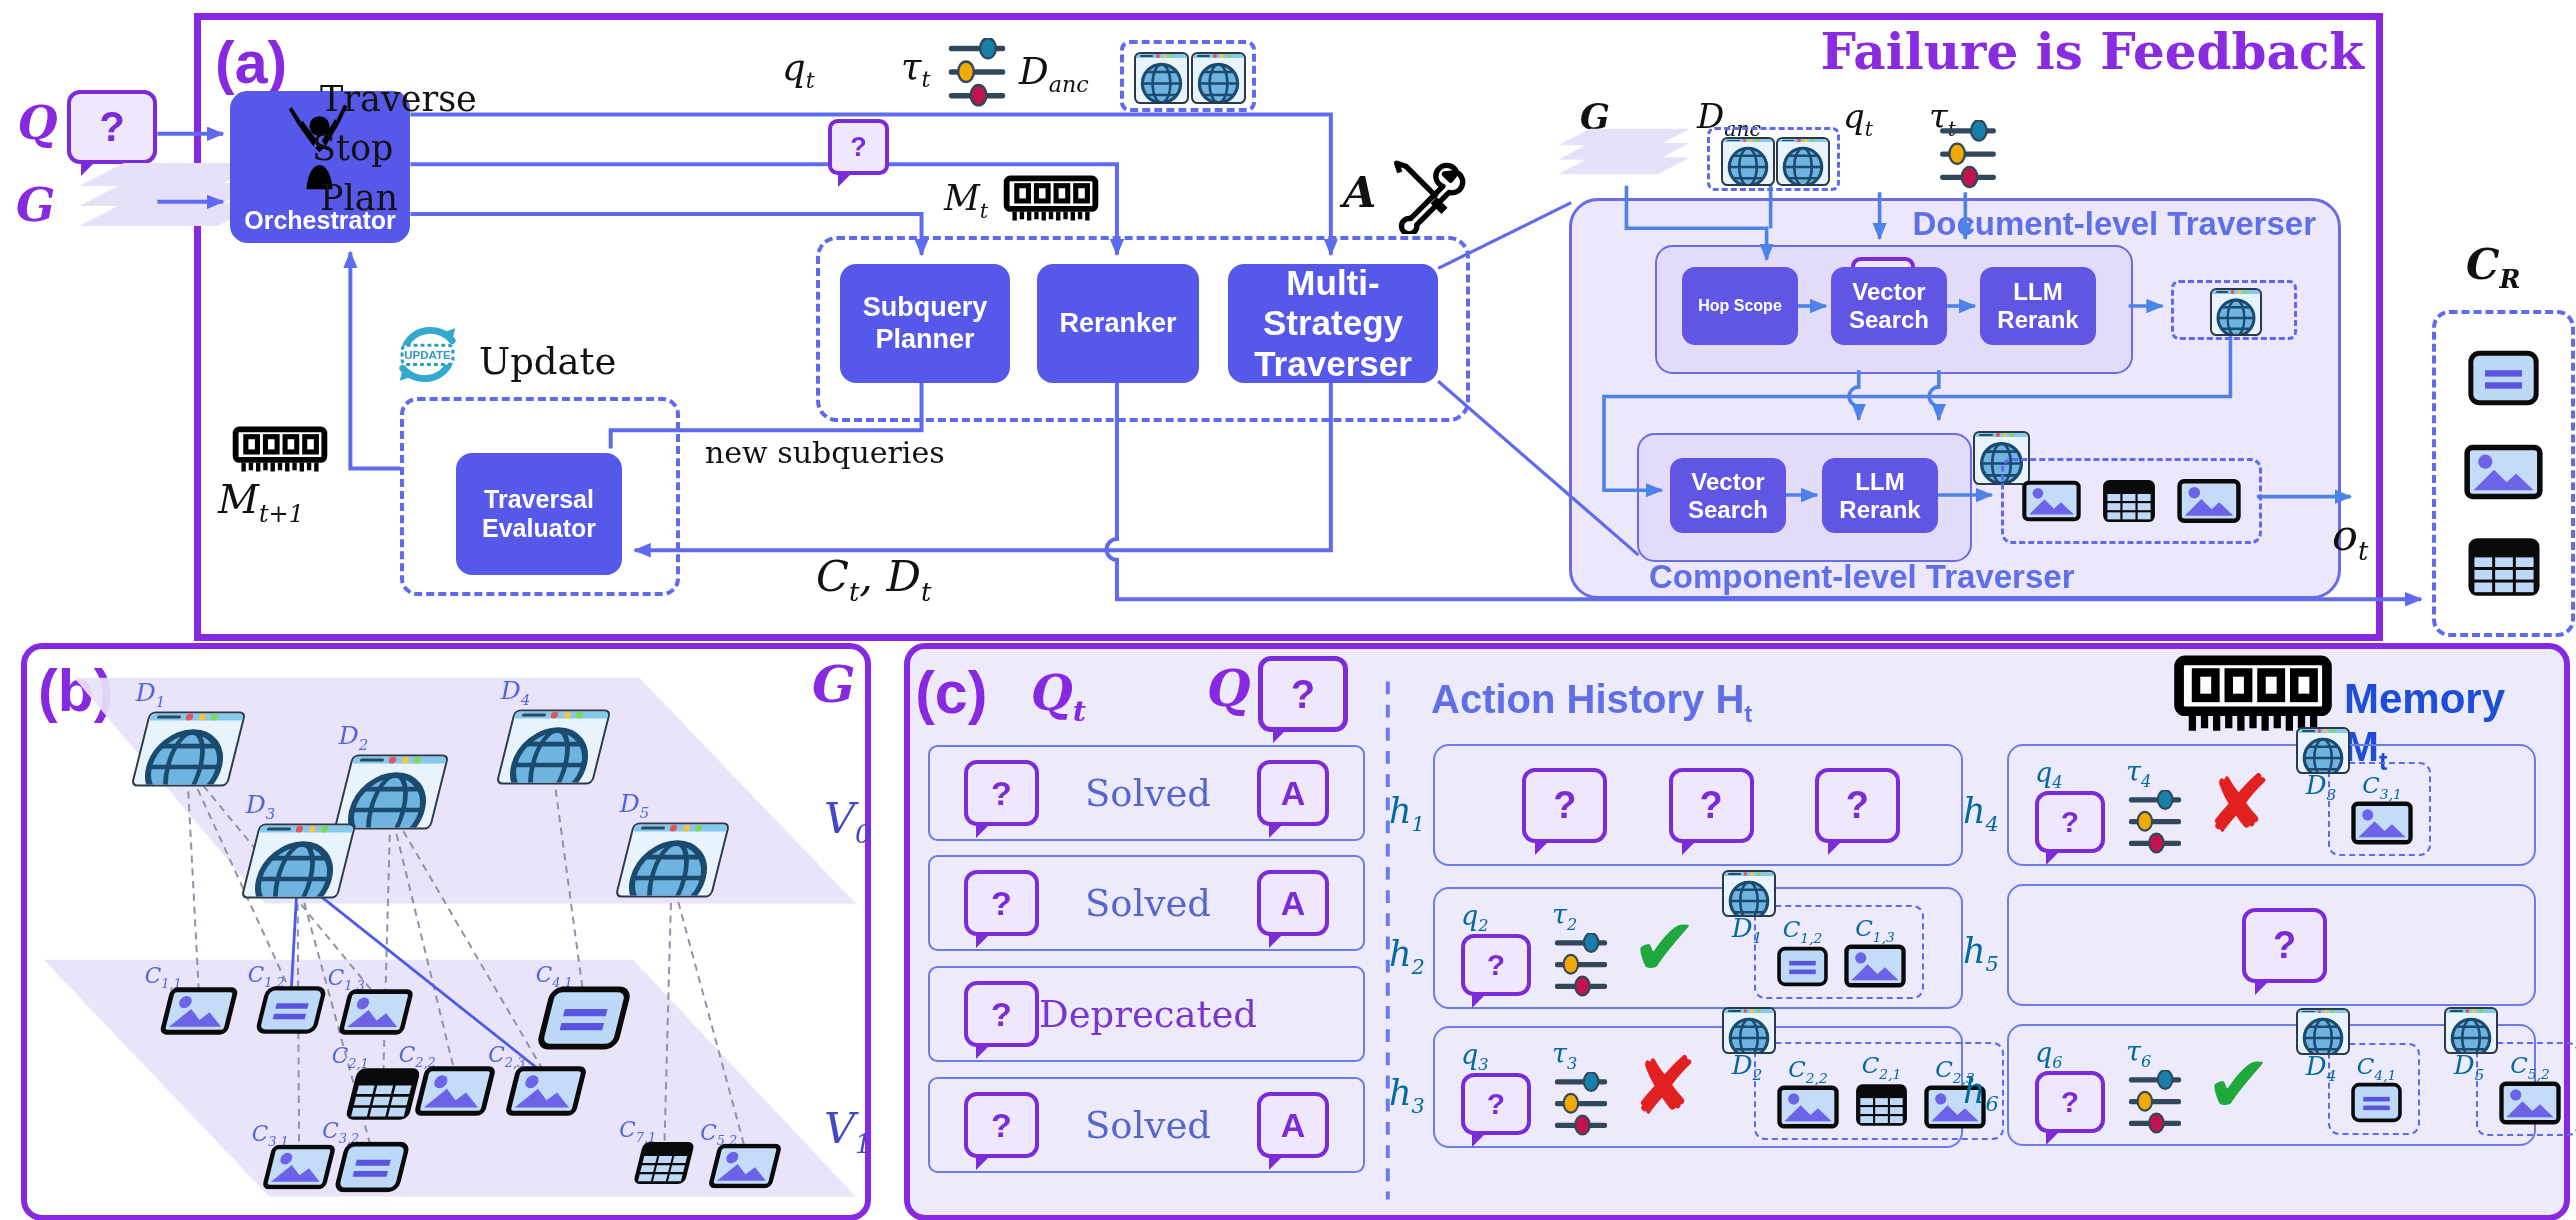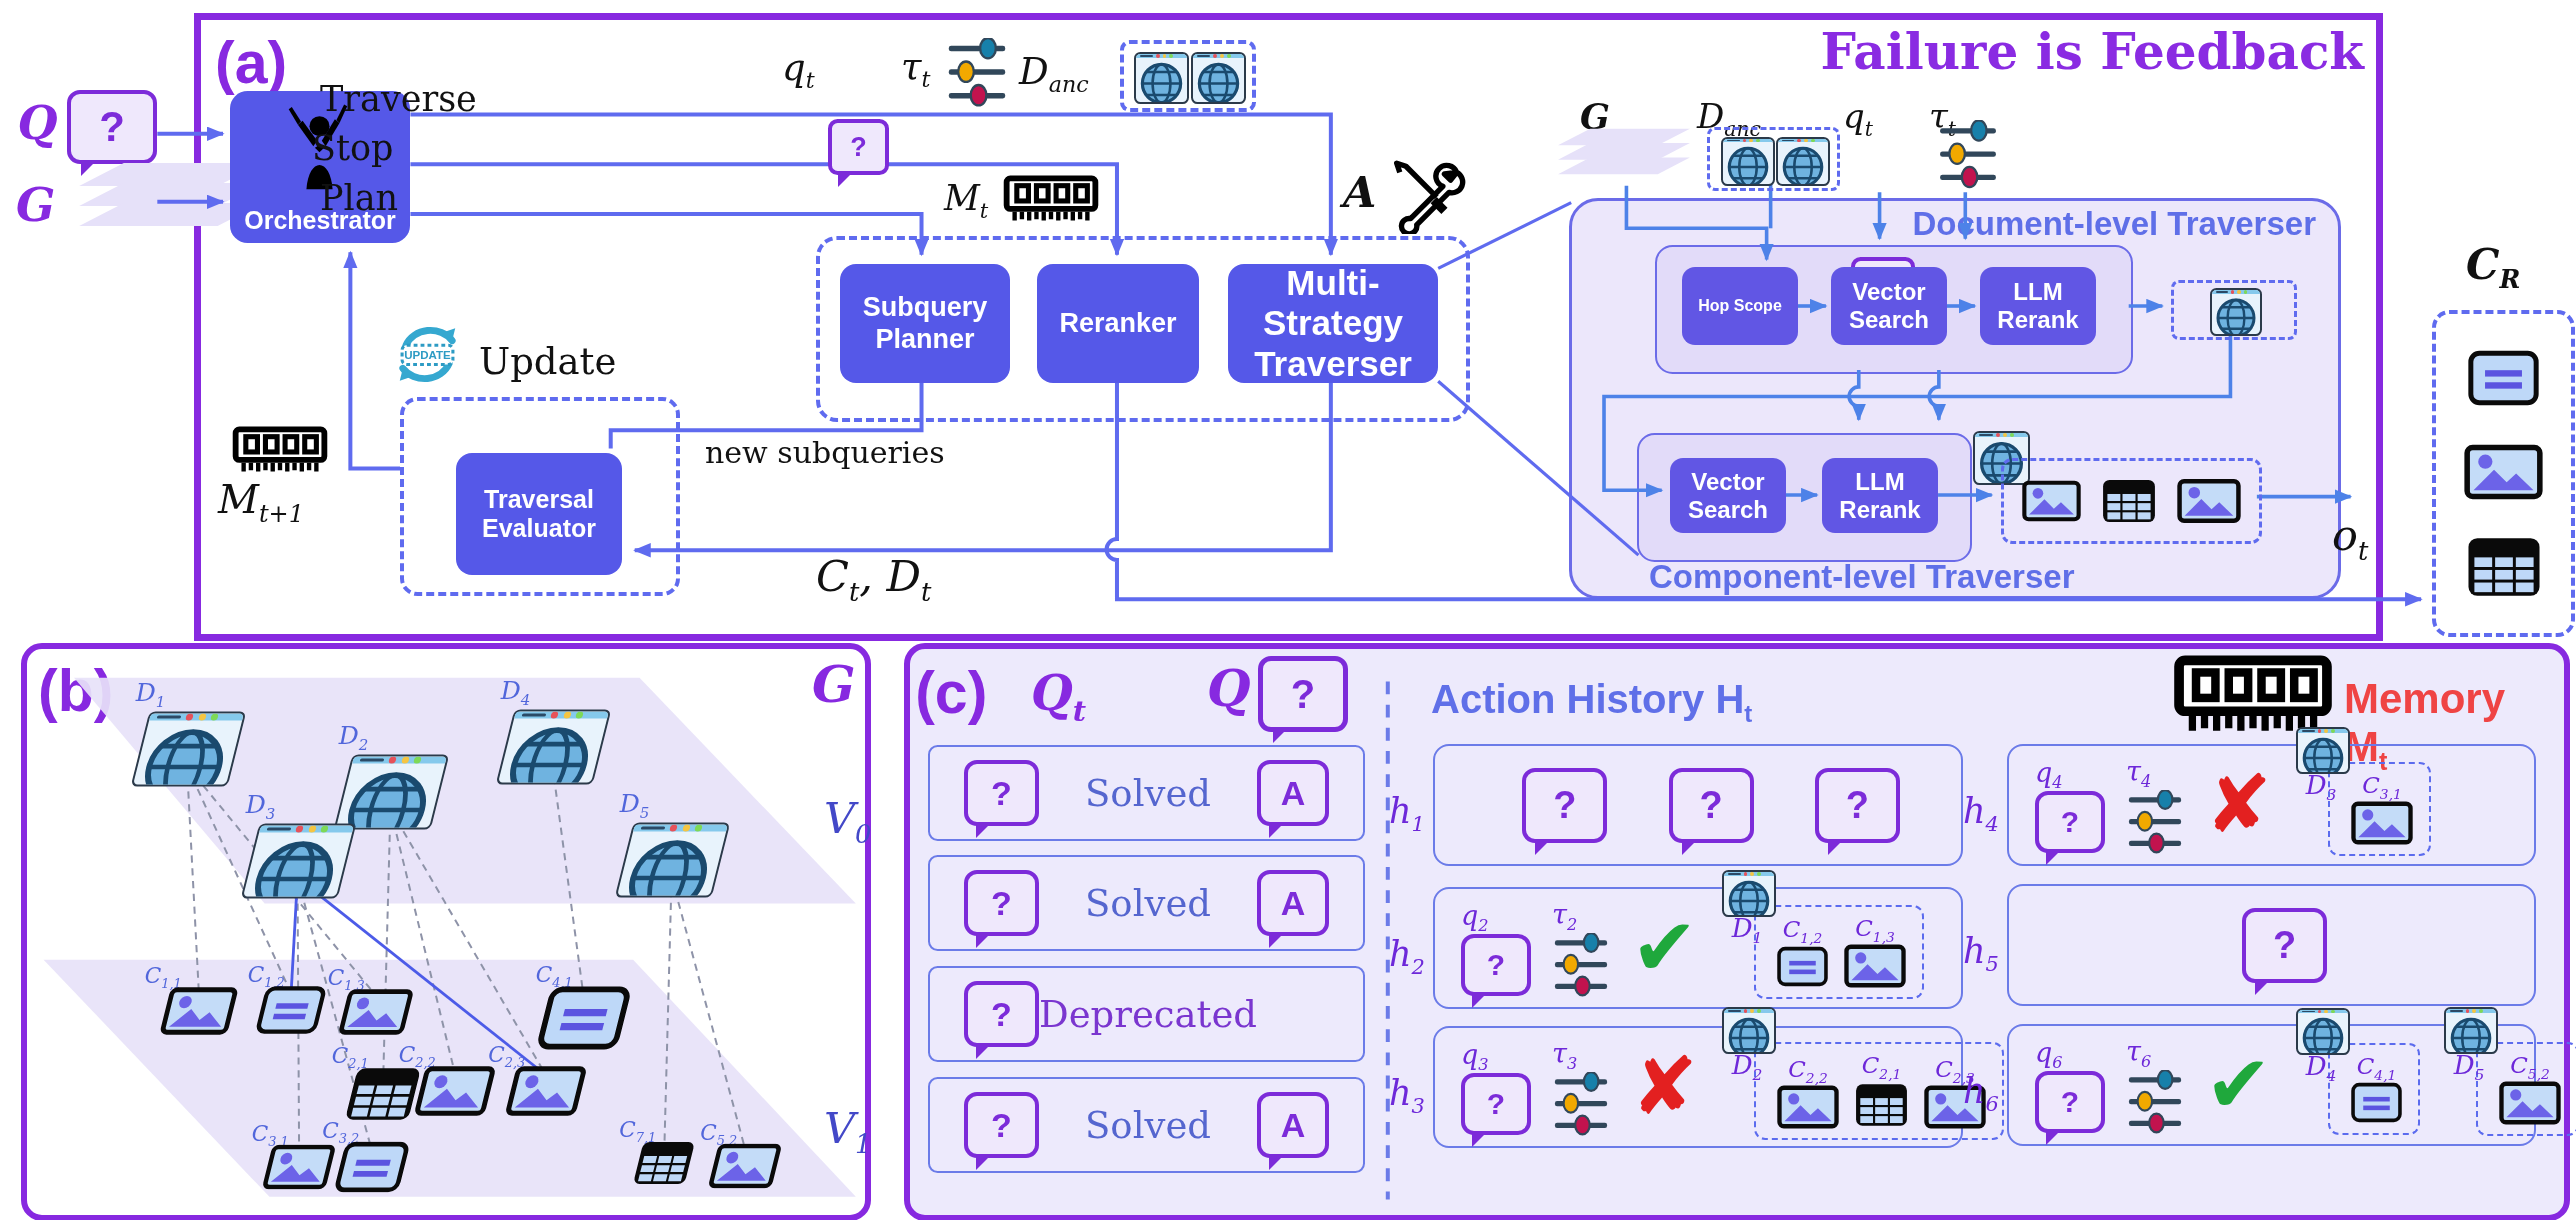--- a/index.html
+++ b/index.html
@@ -8,21 +8,21 @@
   .abs{position:absolute;}
   sub{font-size:.6em;line-height:0;}
   
   .panelA{left:194px;top:13px;width:2175px;height:614px;border:7.2px solid #8729E0;background:#fff;}
   .panelB{left:21px;top:643px;width:838px;height:566px;border:6.4px solid #8729E0;border-radius:21px;background:#fff;}
   .panelC{left:904px;top:643px;width:1654px;height:566px;border:6.4px solid #8729E0;border-radius:21px;background:#EDEAFC;}
   .pl{font-weight:bold;font-size:59px;color:#8729E0;}
   .title{font-family:"DejaVu Serif","Liberation Serif",serif;font-weight:bold;font-size:50px;color:#8A2BE2;}
   
   .mlab{font-family:"DejaVu Serif","Liberation Serif",serif;font-style:italic;color:#111;}
-  .blab{font-family:"DejaVu Serif","Liberation Serif",serif;font-style:italic;color:#6d28d9;}
+  .blab{font-family:"DejaVu Serif","Liberation Serif",serif;font-style:italic;color:#0369a1;}
   .serif{font-family:"DejaVu Serif","Liberation Serif",serif;color:#111;}
   .head-blue{color:#5F6FE8;font-weight:bold;}
   
   .agent{background:#5558E8;border-radius:16px;color:#fff;font-weight:bold;
          display:flex;align-items:center;justify-content:center;text-align:center;line-height:1.15;}
   .agent.rt{background:#6156E4;border-radius:13px;}
   .dashedbox{border:4px dashed #5F6BEF;border-radius:21px;}
   .container-rt{background:#ECE7FB;border:3.2px solid #6B6BE8;border-radius:29px;}
   .inner-rt{background:#E2DBF9;border:2.4px solid #6B6BE8;border-radius:17.6px;}
   
@@ -703,21 +703,21 @@
         <rect x="5" y="6" width="122" height="42" rx="5" fill="#fff" stroke="#000" stroke-width="8"></rect>
         <g fill="none" stroke="#000" stroke-width="7">
           <rect x="19" y="16" width="16" height="21"></rect>
           <rect x="46" y="16" width="16" height="21"></rect>
           <rect x="73" y="16" width="16" height="21"></rect>
           <rect x="100" y="16" width="16" height="21"></rect>
         </g>
         <path d="M16,52 V64 M26,52 V62 M36,52 V64 M46,52 V62 M56,52 V64 M66,52 V62 M76,52 V64 M86,52 V62 M96,52 V64 M106,52 V62 M116,52 V64" stroke="#000" stroke-width="6"></path>
       </svg>
     </span>
-  <div class="abs" style="left:1440px;top:32px;font-size:42px;font-weight:bold;color:#ef4444;">Memory M<sub>t</sub></div>
+  <div class="abs" style="left:1440px;top:32px;font-size:42px;font-weight:bold;color:#1d4ed8;">Memory M<sub>t</sub></div>
   <div id="hrows">
       <div class="hrow" style="left:529px;top:101px;width:530px;height:122px;">
    <div class="hlabel blab">h<sub>1</sub></div>
         <div style="flex:1;display:flex;justify-content:space-evenly;">
           <div class="bub" style="width:77px;height:67px;">
             <span class="bg1" style="font-size:38px;">?</span>
           </div>
           <div class="bub" style="width:77px;height:67px;">
             <span class="bg1" style="font-size:38px;">?</span>
           </div>

